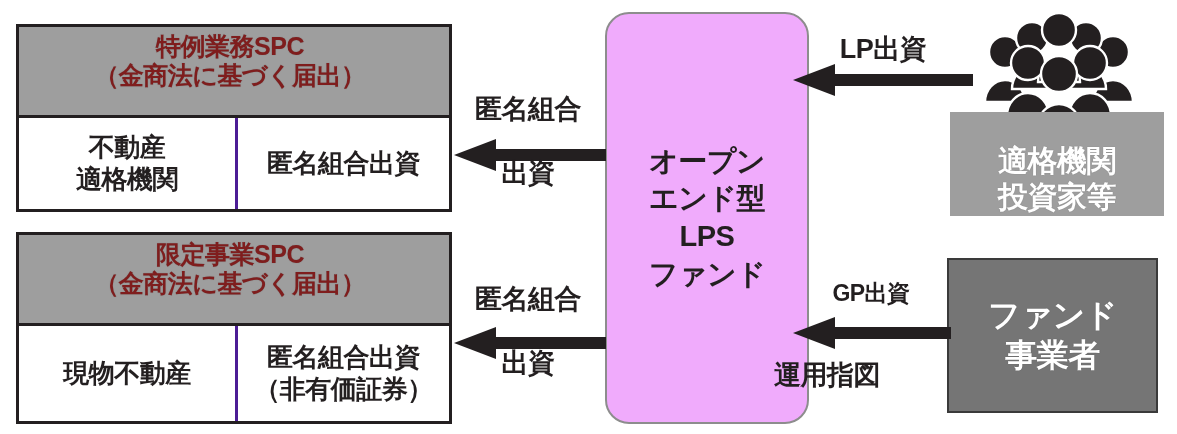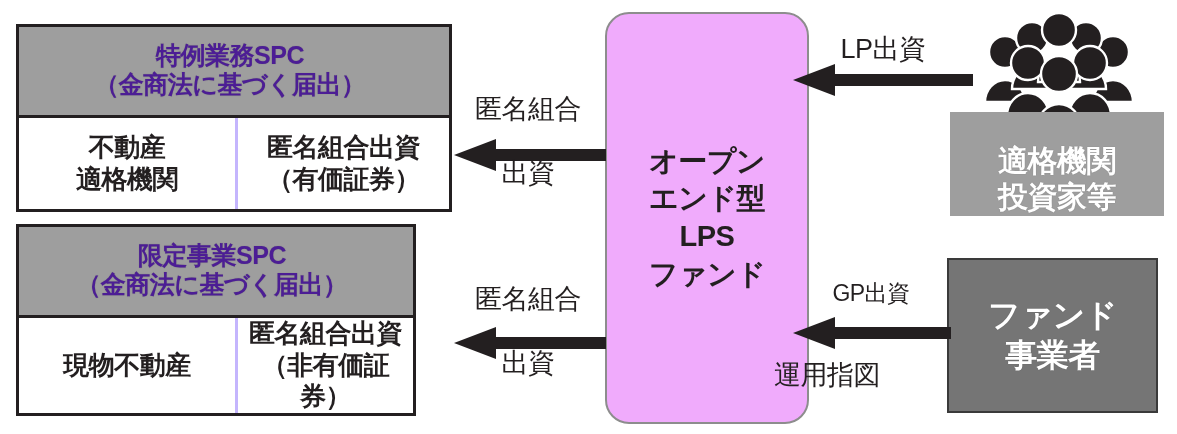--- a/index.html
+++ b/index.html
@@ -15,24 +15,24 @@
   
   .spc-box{
     position:absolute;
     border:3px solid #231f20;
     box-sizing:border-box;
     background:#ffffff;
     display:flex;flex-direction:column;
   }
   .spc-header{
     background:#9e9e9e;
-    color:#4c1d95;
+    color:#7f1d1d;
     border-bottom:3px solid #231f20;
     display:flex;flex-direction:column;
-    align-items:center;justify-content:center;
+    align-items:center;justify-content:flex-start;
     font-weight:bold;
     font-size:25px;
     line-height:1.16;
     letter-spacing:-0.5px;
     padding:5px 8px 7px 0;
     text-shadow:0 0 1px rgba(0,0,0,.25);
   }
   .spc-body{
     flex:1;
     display:flex;
@@ -42,21 +42,21 @@
     flex:1;
     display:flex;flex-direction:column;
     align-items:center;justify-content:center;
     font-weight:bold;
     font-size:26px;
     line-height:1.22;
     color:#231f20;
     letter-spacing:-0.5px;
     text-align:center;
   }
-  .spc-cell.left-cell{border-right:3px solid #c4b5fd;}
+  .spc-cell.left-cell{border-right:3px solid #4c1d95;}
 
   
   #fund-box{
     position:absolute;
     left:605px;top:12px;width:204px;height:412px;
     background:#f0abfc;
     border:2px solid #8d8d8d;
     border-radius:24px;
     box-sizing:border-box;
     display:flex;flex-direction:column;
@@ -96,21 +96,21 @@
     text-shadow:0 0 1px rgba(0,0,0,.3);
   }
 
   
   .arrow{position:absolute;}
   .arrow svg{display:block;}
 
   
   .arrow-label{
     position:absolute;
-    font-weight:normal;
+    font-weight:bold;
     color:#231f20;
     text-align:center;
     line-height:1.18;
     letter-spacing:-0.5px;
     white-space:pre-line;
   }
 
   
   #people-icon{
     position:absolute;
@@ -128,26 +128,25 @@
       <div>特例業務SPC</div>
       <div>（金商法に基づく届出）</div>
     </div>
     <div class="spc-body">
       <div class="spc-cell left-cell" style="flex:0 0 216px;">
         <div>不動産</div>
         <div>適格機関</div>
       </div>
       <div class="spc-cell">
         <div>匿名組合出資</div>
-        <div>（有価証券）</div>
-      </div>
-    </div>
-  </div>
-
-  <div class="spc-box" id="spc-box-2" style="left:16px;top:224px;width:400px;height:192px;">
+      </div>
+    </div>
+  </div>
+
+  <div class="spc-box" id="spc-box-2" style="left:16px;top:232px;width:436px;height:192px;">
     <div class="spc-header" style="height:76px;">
       <div>限定事業SPC</div>
       <div>（金商法に基づく届出）</div>
     </div>
     <div class="spc-body">
       <div class="spc-cell left-cell" style="flex:0 0 216px;">
         <div>現物不動産</div>
       </div>
       <div class="spc-cell">
         <div>匿名組合出資</div>

